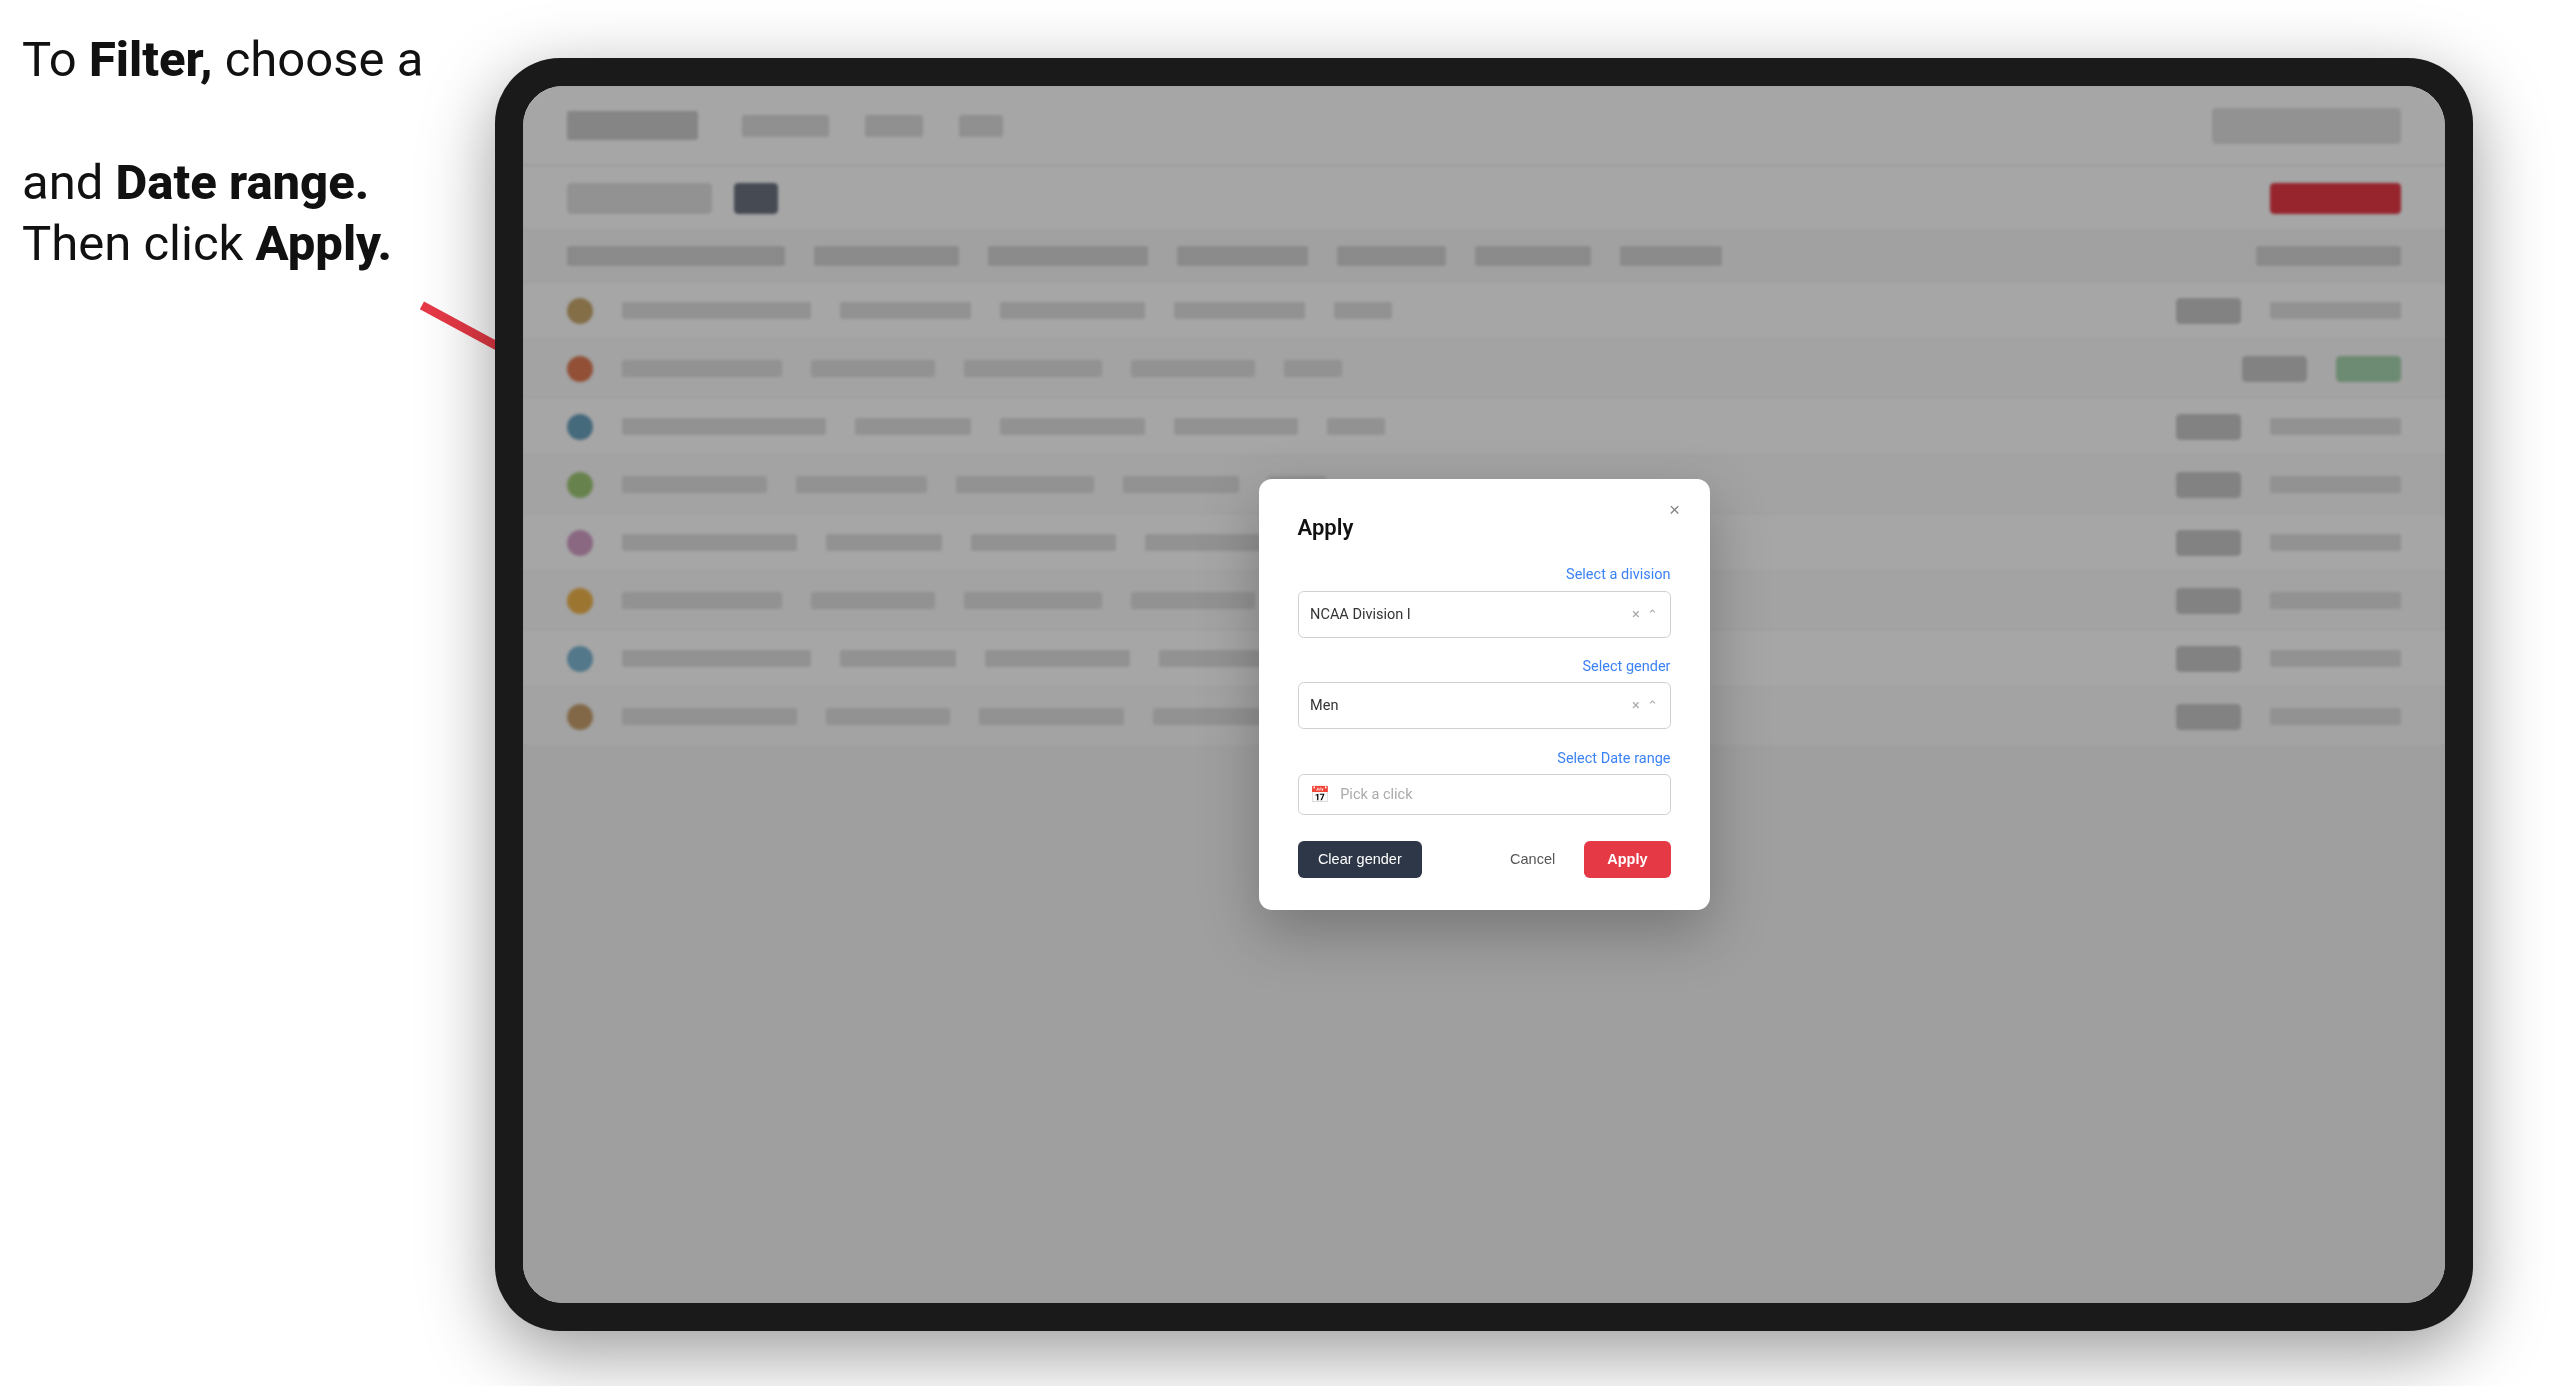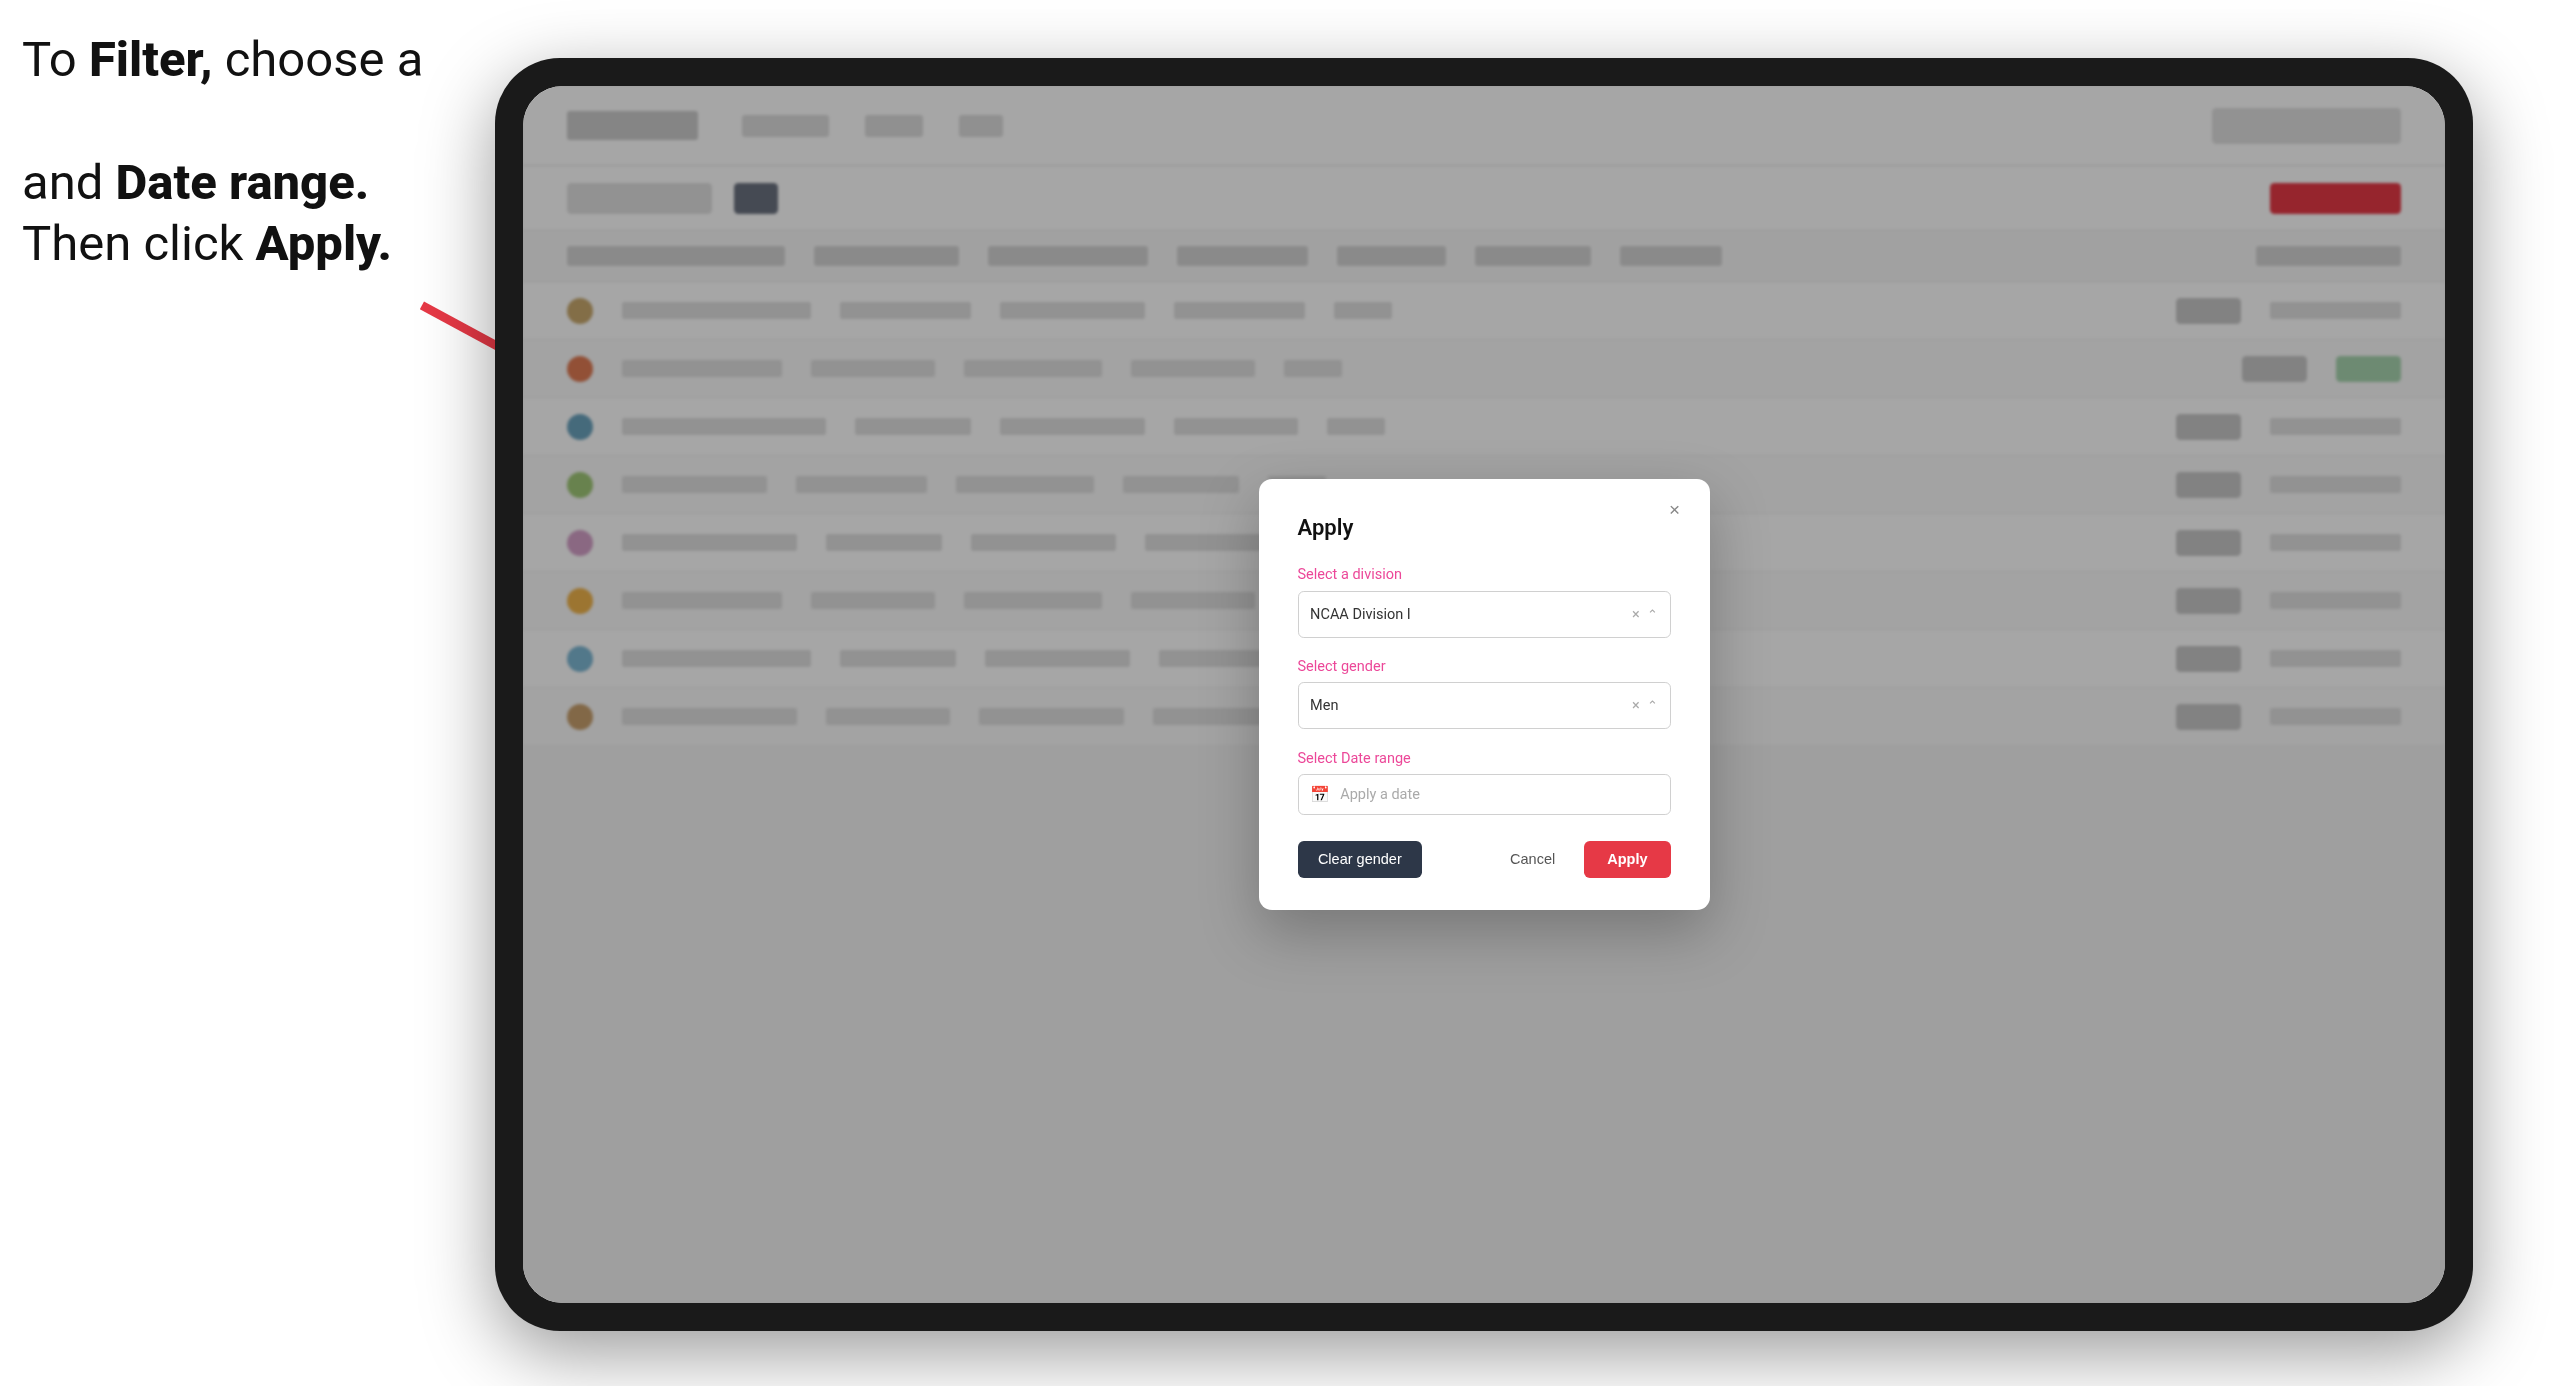--- a/index.html
+++ b/index.html
@@ -196,23 +196,24 @@
       color: #111;
       margin-bottom: 26px;
     }
 
     .form-group {
       margin-bottom: 20.4px;
     }
 
     .form-label {
       font-size: 14.5px;
-      color: #ec4899;
+      color: #3b82f6;
       margin-bottom: 7.3px;
       display: block;
+      text-align: right;
     }
 
     .form-select {
       width: 100%;
       height: 47px;
       border: 1.1px solid #d0d0d0;
       border-radius: 5.8px;
       padding: 0 11.6px;
       font-size: 14.5px;
       color: #333;
@@ -496,21 +497,21 @@
               <span class="select-clear">×</span>
               <span class="select-chevron">⌃</span>
             </div>
           </div>
         </div>
 
         <div class="form-group">
           <label class="form-label">Select Date range</label>
           <div class="date-input">
             <span class="date-icon">📅</span>
-            <span style="color:#aaa;font-size:14.5px;">Apply a date</span>
+            <span style="color:#aaa;font-size:14.5px;">Pick a click</span>
           </div>
         </div>
 
         <div class="modal-footer">
           <button class="btn-clear-filter">Clear gender</button>
           <div class="modal-footer-right">
             <button class="btn-cancel">Cancel</button>
             <button class="btn-apply">Apply</button>
           </div>
         </div>

